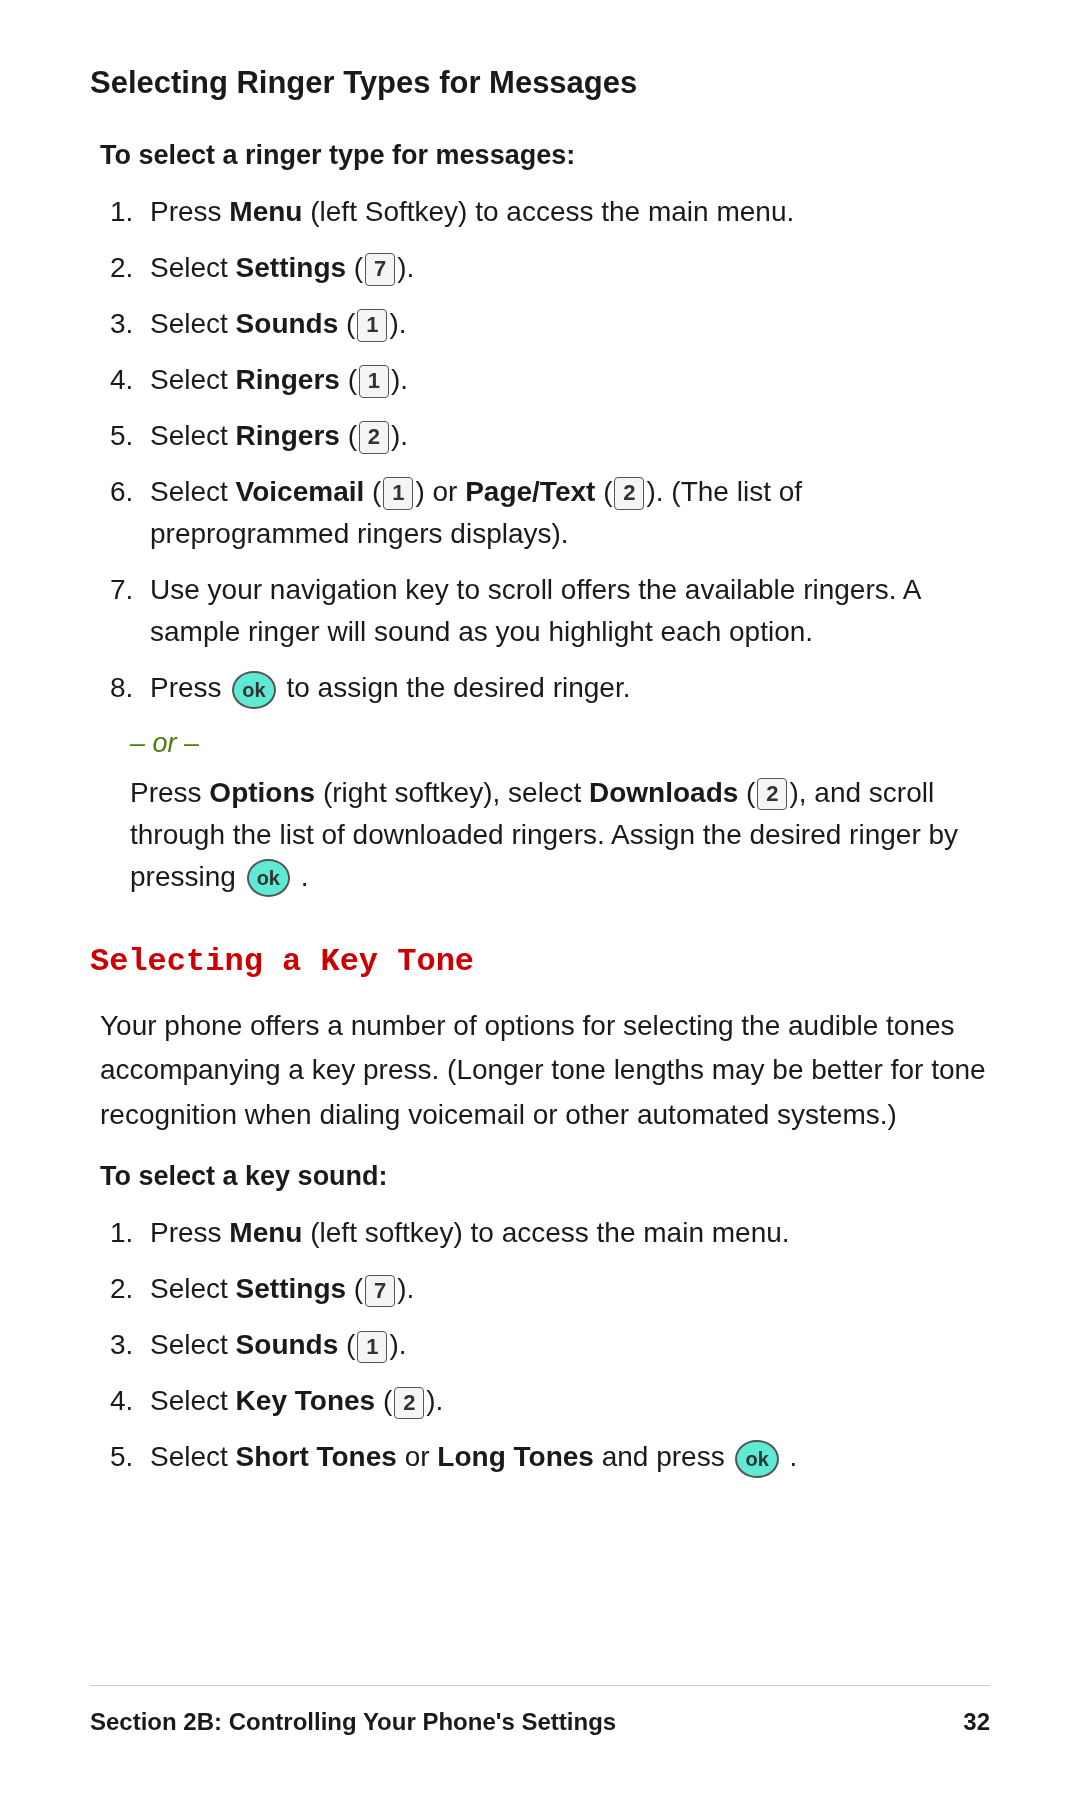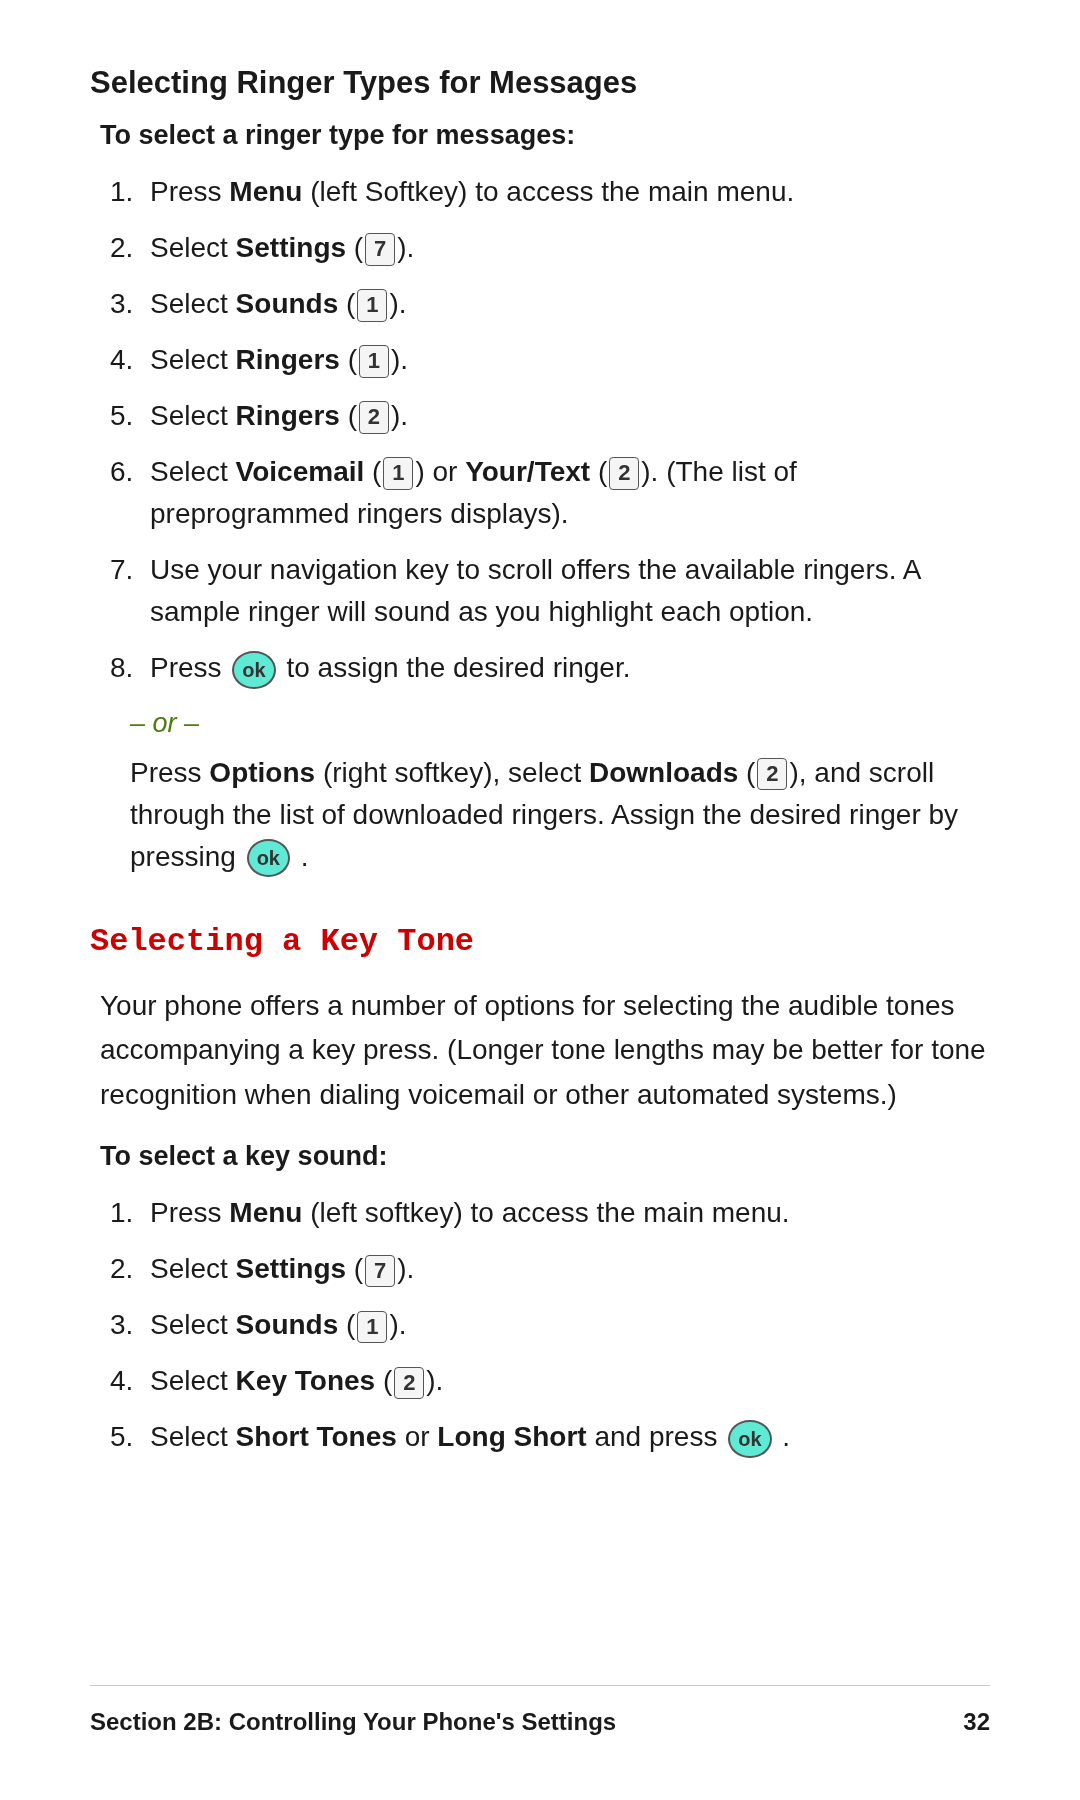--- a/index.html
+++ b/index.html
@@ -23,21 +23,21 @@
     }
 
     .main-content {
       flex: 1;
     }
 
     .section-title {
       font-size: 31px;
       font-weight: bold;
       color: #1a1a1a;
-      margin-bottom: 8px;
+      margin-bottom: 28px;
       font-family: Arial, Helvetica, sans-serif;
     }
 
     .subsection-title {
       font-size: 32px;
       font-weight: bold;
       color: #cc0000;
       font-family: Liberation Mono, monospace;
       margin-bottom: 18px;
       margin-top: 40px;
@@ -196,21 +196,21 @@
           <span class="step-content">Select <span class="bold">Ringers</span> (<span class="key-badge">1</span>).</span>
         </li>
 
         <li>
           <span class="step-num">5.</span>
           <span class="step-content">Select <span class="bold">Ringers</span> (<span class="key-badge">2</span>).</span>
         </li>
 
         <li>
           <span class="step-num">6.</span>
-          <span class="step-content">Select <span class="bold">Voicemail</span> (<span class="key-badge">1</span>) or <span class="bold">Your/Text</span> (<span class="key-badge">2</span>). (The list of preprogrammed ringers displays).</span>
+          <span class="step-content">Select <span class="bold">Voicemail</span> (<span class="key-badge">1</span>) or <span class="bold">Page/Text</span> (<span class="key-badge">2</span>). (The list of preprogrammed ringers displays).</span>
         </li>
 
         <li>
           <span class="step-num">7.</span>
           <span class="step-content">Use your navigation key to scroll offers the available ringers. A sample ringer will sound as you highlight each option.</span>
         </li>
 
         <li>
           <span class="step-num">8.</span>
           <span class="step-content">Press <span class="ok-badge">ok</span> to assign the desired ringer.</span>
@@ -246,21 +246,21 @@
           <span class="step-content">Select <span class="bold">Sounds</span> (<span class="key-badge">1</span>).</span>
         </li>
 
         <li>
           <span class="step-num">4.</span>
           <span class="step-content">Select <span class="bold">Key Tones</span> (<span class="key-badge">2</span>).</span>
         </li>
 
         <li>
           <span class="step-num">5.</span>
-          <span class="step-content">Select <span class="bold">Short Tones</span> or <span class="bold">Long Short</span> and press <span class="ok-badge">ok</span> .</span>
+          <span class="step-content">Select <span class="bold">Short Tones</span> or <span class="bold">Long Tones</span> and press <span class="ok-badge">ok</span> .</span>
         </li>
       </ol>
     </div>
 
   </div>
 
   <div class="footer">
     <span class="footer-left">Section 2B: Controlling Your Phone's Settings</span>
     <span class="footer-right">32</span>
   </div>

